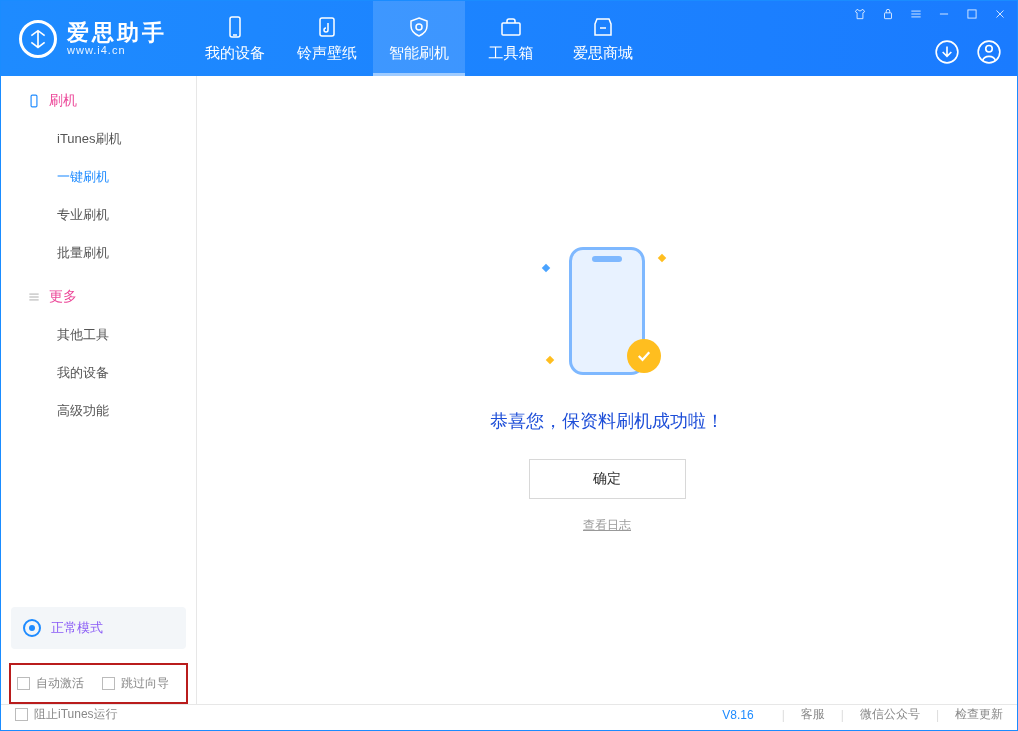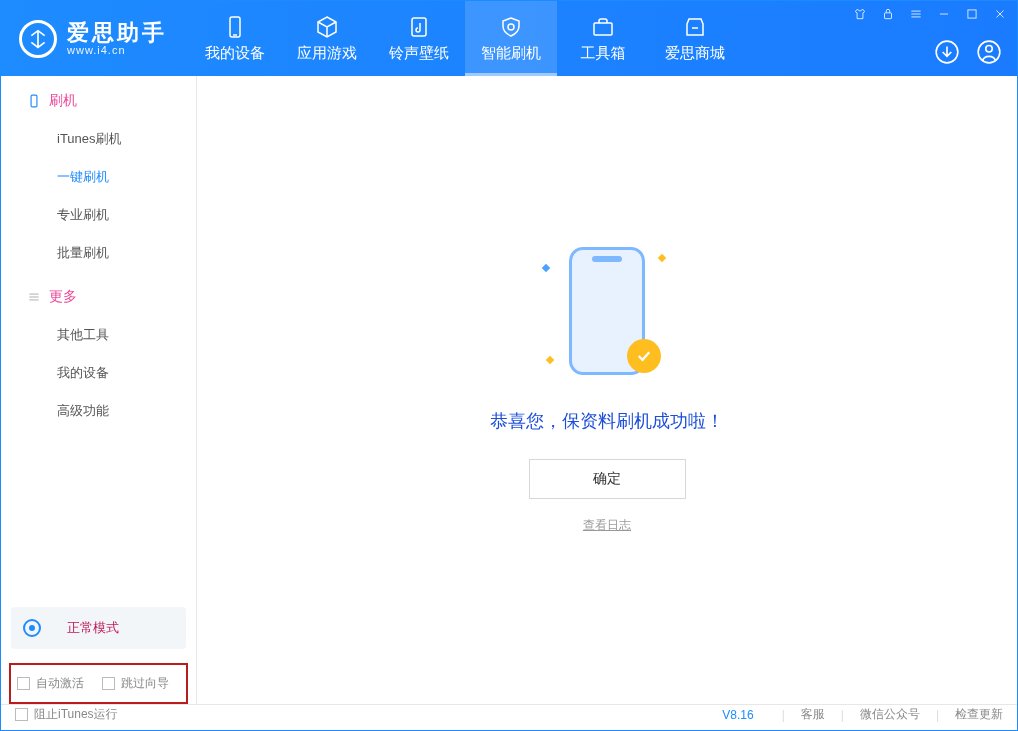--- a/index.html
+++ b/index.html
@@ -28,21 +28,21 @@
 .acct-tools svg { width:26px; height:26px; stroke:#fff; stroke-width:1.5; fill:none; }
 
 
 .body { display:flex; height: calc(731px - 75px - 28px); }
 .sidebar { width: 196px; border-right:1px solid #e7e7e7; display:flex; flex-direction:column; font-size:13px; color:#555; }
 .sgroup-head { display:flex; align-items:center; gap:8px; padding:16px 0 10px 26px; color:#ec4899; font-size:14px; }
 .sgroup-head svg { width:14px; height:14px; }
 .sitem { padding:10px 0 10px 56px; cursor:pointer; color:#555; }
 .sitem.active { color:#1e8bff; }
 .spacer { flex:1; }
-.mode-card { margin:0 10px 8px 10px; background:#f3f6f9; border-radius:4px; padding:12px 12px; display:flex; align-items:center; gap:26px; color:#be185d; font-size:13px; }
+.mode-card { margin:0 10px 8px 10px; background:#f3f6f9; border-radius:4px; padding:12px 12px; display:flex; align-items:center; gap:10px; color:#8b5cf6; font-size:13px; }
 .mode-card .dot { width:18px;height:18px;border:2px solid #1e8bff;border-radius:50%;position:relative; }
 .mode-card .dot::after{content:"";position:absolute;inset:4px;background:#1e8bff;border-radius:50%;}
 .device-card { margin:0 10px 10px 10px; background:#f3f6f9; border-radius:4px; padding:10px 12px 8px; color:#333; }
 .device-card .row1{display:flex;align-items:center;gap:8px;font-weight:700;color:#1e8bff;font-size:14px;}
 .device-card .phoneic{width:16px;height:16px;}
 .device-card .cap{display:inline-block;margin-top:6px;border:1px solid #8fc3ff;color:#1e8bff;border-radius:10px;font-size:11px;padding:1px 10px;}
 .device-card .sub{color:#aaa;font-size:11px;margin-top:4px;}
 .opt-row { border:2px solid #b91c1c; margin:6px 8px 0 8px; padding:10px 6px; display:flex; gap:18px; font-size:12px; color:#888; }
 .opt { display:flex; align-items:center; gap:6px; cursor:pointer; }
 .chk { width:13px; height:13px; border:1px solid #bbb; background:#fff; }
@@ -92,29 +92,20 @@
           <svg viewBox="0 0 24 24">
             <rect x="7" y="2" width="10" height="20" rx="2"></rect>
             <line x1="10" y1="20" x2="14" y2="20"></line>
           </svg>
         </span>
       <span>我的设备</span>
     </div>
     <div class="navtab">
       <span class="ticon">
           <svg viewBox="0 0 24 24">
-            <path d="M12 2l9 5v10l-9 5-9-5V7z"></path>
-            <path d="M3 7l9 5 9-5M12 22V12"></path>
-          </svg>
-        </span>
-      <span>应用游戏</span>
-    </div>
-    <div class="navtab">
-      <span class="ticon">
-          <svg viewBox="0 0 24 24">
             <rect x="5" y="3" width="14" height="18" rx="2"></rect>
             <path d="M13 8v7a2 2 0 11-2-2"></path>
           </svg>
         </span>
       <span>铃声壁纸</span>
     </div>
     <div class="navtab active">
       <span class="ticon">
           <svg viewBox="0 0 24 24">
             <path d="M12 3l8 3v5c0 5-3.5 8-8 10-4.5-2-8-5-8-10V6z"></path>

